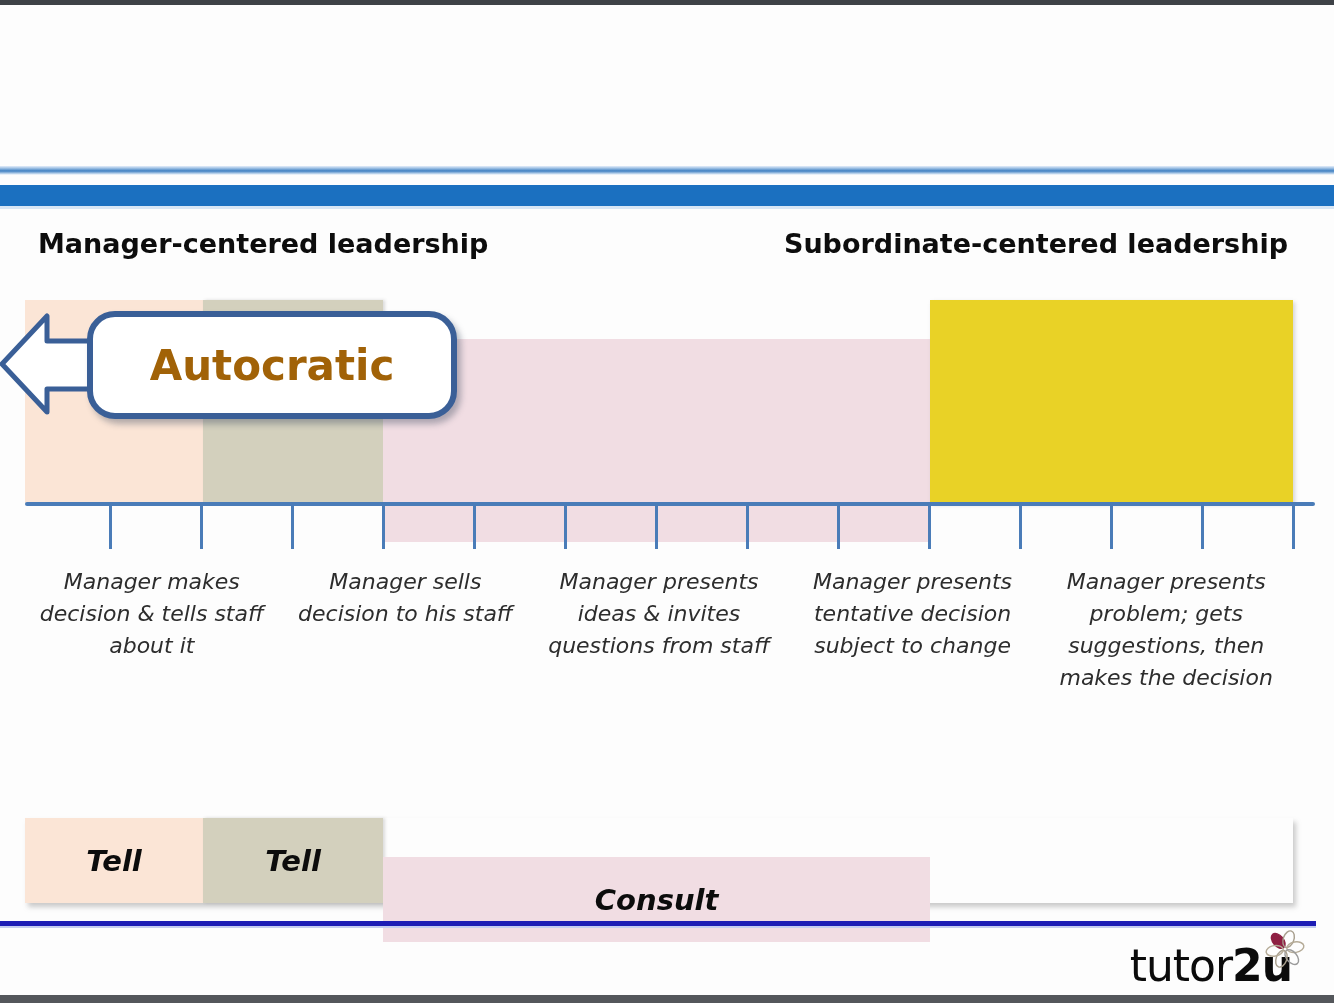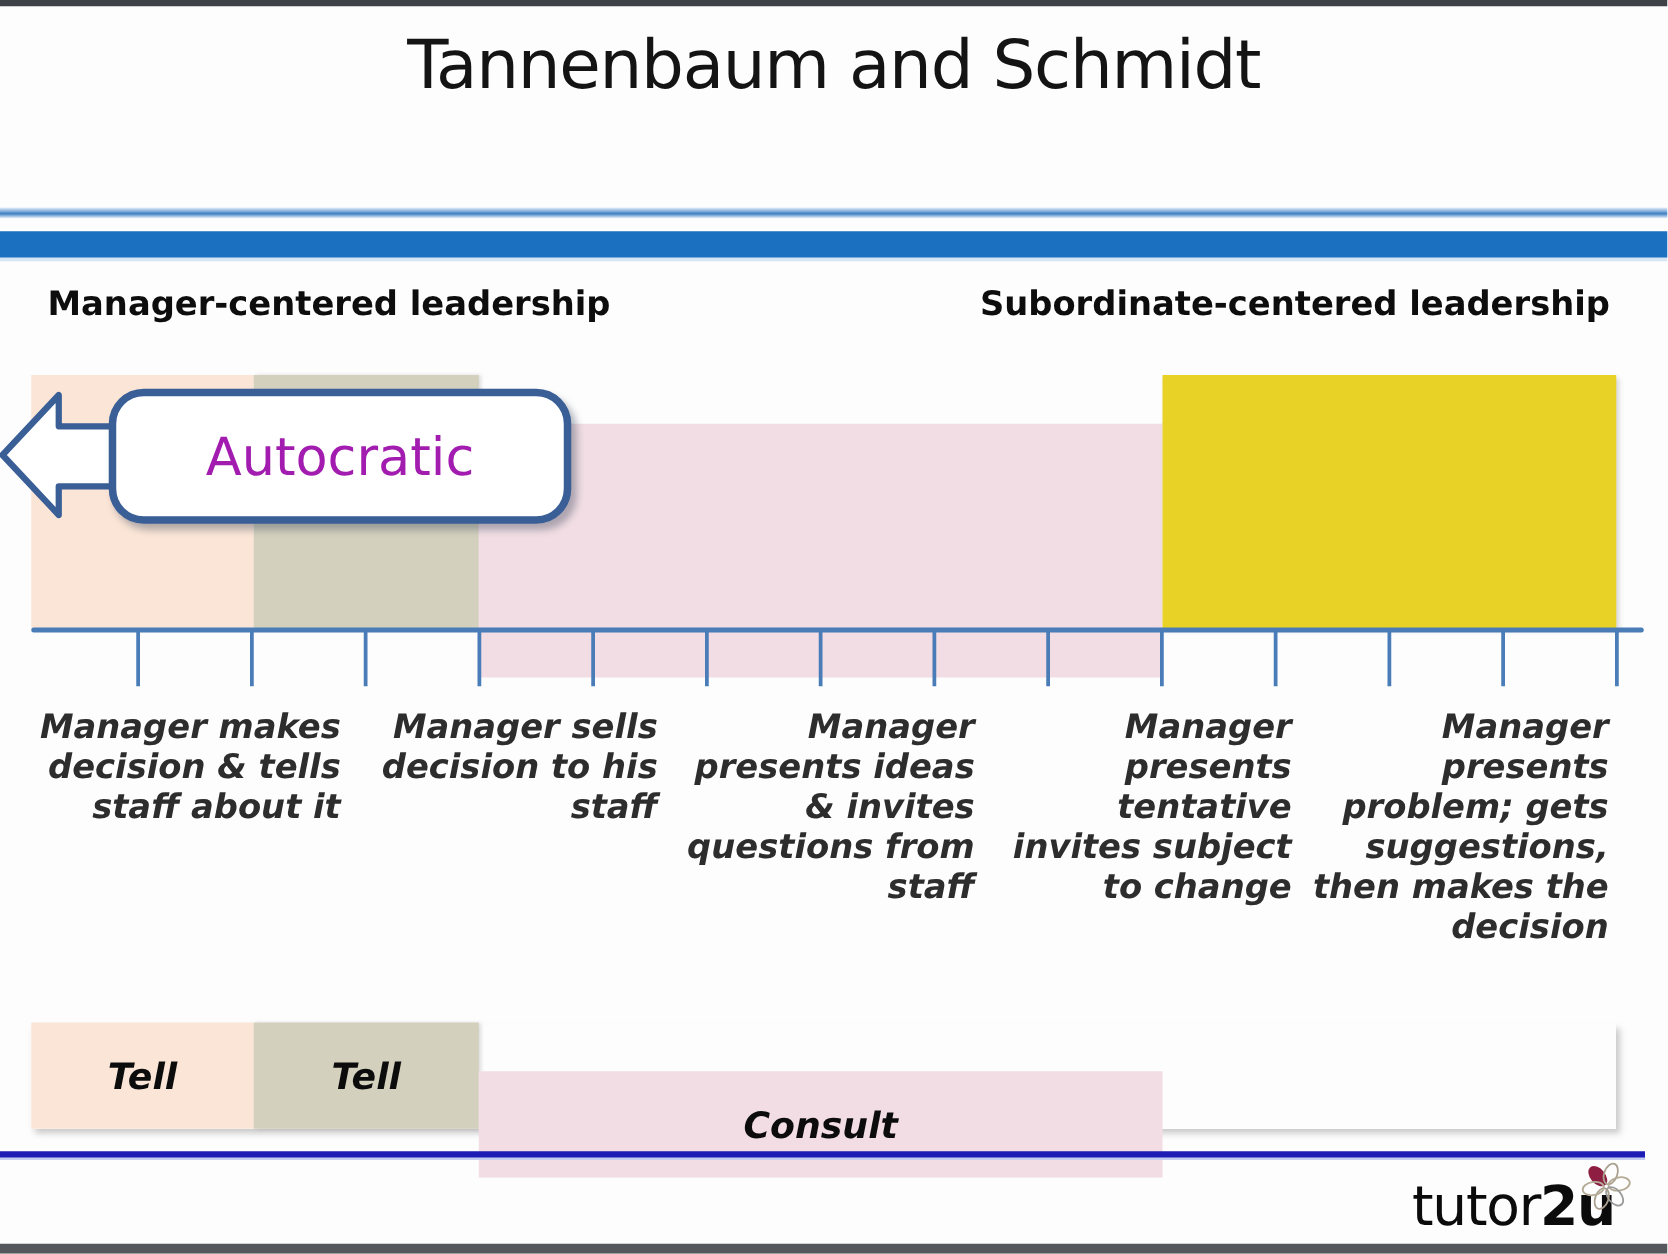--- a/index.html
+++ b/index.html
@@ -35,40 +35,39 @@
      font-size:29px;font-weight:bold;font-style:italic;color:#0c0c0c;}
   
   .axis-line{left:25px;top:502px;width:1290px;height:4px;background:var(--axis,#4a7cb8);border-radius:2px;}
   .tick{position:absolute;top:503px;width:3px;height:46px;background:var(--axis,#4a7cb8);}
   
   .arrow-svg{left:0;top:306px;width:126px;height:118px;}
   .callout{left:87px;top:311px;width:358px;height:96px;background:#ffffff;
      border:6px solid var(--callout_border,#3a5f97);border-radius:28px;
      box-shadow:4px 5px 6px rgba(70,80,100,.4);
      display:flex;align-items:center;justify-content:center;}
-  .callout span{font-size:42px;font-weight:normal;color:#a21caf;}
+  .callout span{font-size:42px;font-weight:bold;color:#a16207;}
   
   .descriptions{left:25px;top:566px;width:1268px;display:flex;}
-  .desc-col{flex:1;padding:0 6px;text-align:right;font-style:italic;
-     font-size:27px;line-height:32px;color:#2d2d2d;font-weight:bold;}
+  .desc-col{flex:1;padding:0 6px;text-align:center;font-style:italic;
+     font-size:22px;line-height:32px;color:#2d2d2d;}
   
   .divider{left:0;top:921px;width:1316px;height:5px;background:var(--underline,#1d1db5);
      box-shadow:0 2px 0 #c4cdf0;}
   
   .logo{right:42px;top:940px;font-size:44px;color:#0b0b0b;letter-spacing:-1px;}
   .logo .bold{font-weight:bold;}
   .flower{right:28px;top:928px;width:42px;height:42px;}
 </style>
 </head>
 <body>
 
 <div class="abs top-bar"></div>
 
 <div class="abs title">
-  <div>Tannenbaum and Schmidt</div>
 </div>
 
 <div class="abs accent-thin"></div>
 <div class="abs accent-bar"></div>
 
 <div class="abs header-labels">
   <span>Manager-centered leadership</span>
   <span>Subordinate-centered leadership</span>
 </div>
 
@@ -102,21 +101,21 @@
 </svg>
 
 <div class="abs callout">
   <span>Autocratic</span>
 </div>
 
 <div class="abs descriptions">
   <div class="desc-col">Manager makes decision &amp; tells staff about it</div>
   <div class="desc-col">Manager sells decision to his staff</div>
   <div class="desc-col">Manager presents ideas &amp; invites questions from staff</div>
-  <div class="desc-col">Manager presents tentative invites subject to change</div>
+  <div class="desc-col">Manager presents tentative decision subject to change</div>
   <div class="desc-col">Manager presents problem; gets suggestions, then makes the decision</div>
 </div>
 
 <div class="abs band band-bottom">
   <div class="seg seg-peach">
       <span>Tell</span>
     </div>
   <div class="seg seg-olive">
       <span>Tell</span>
     </div>

